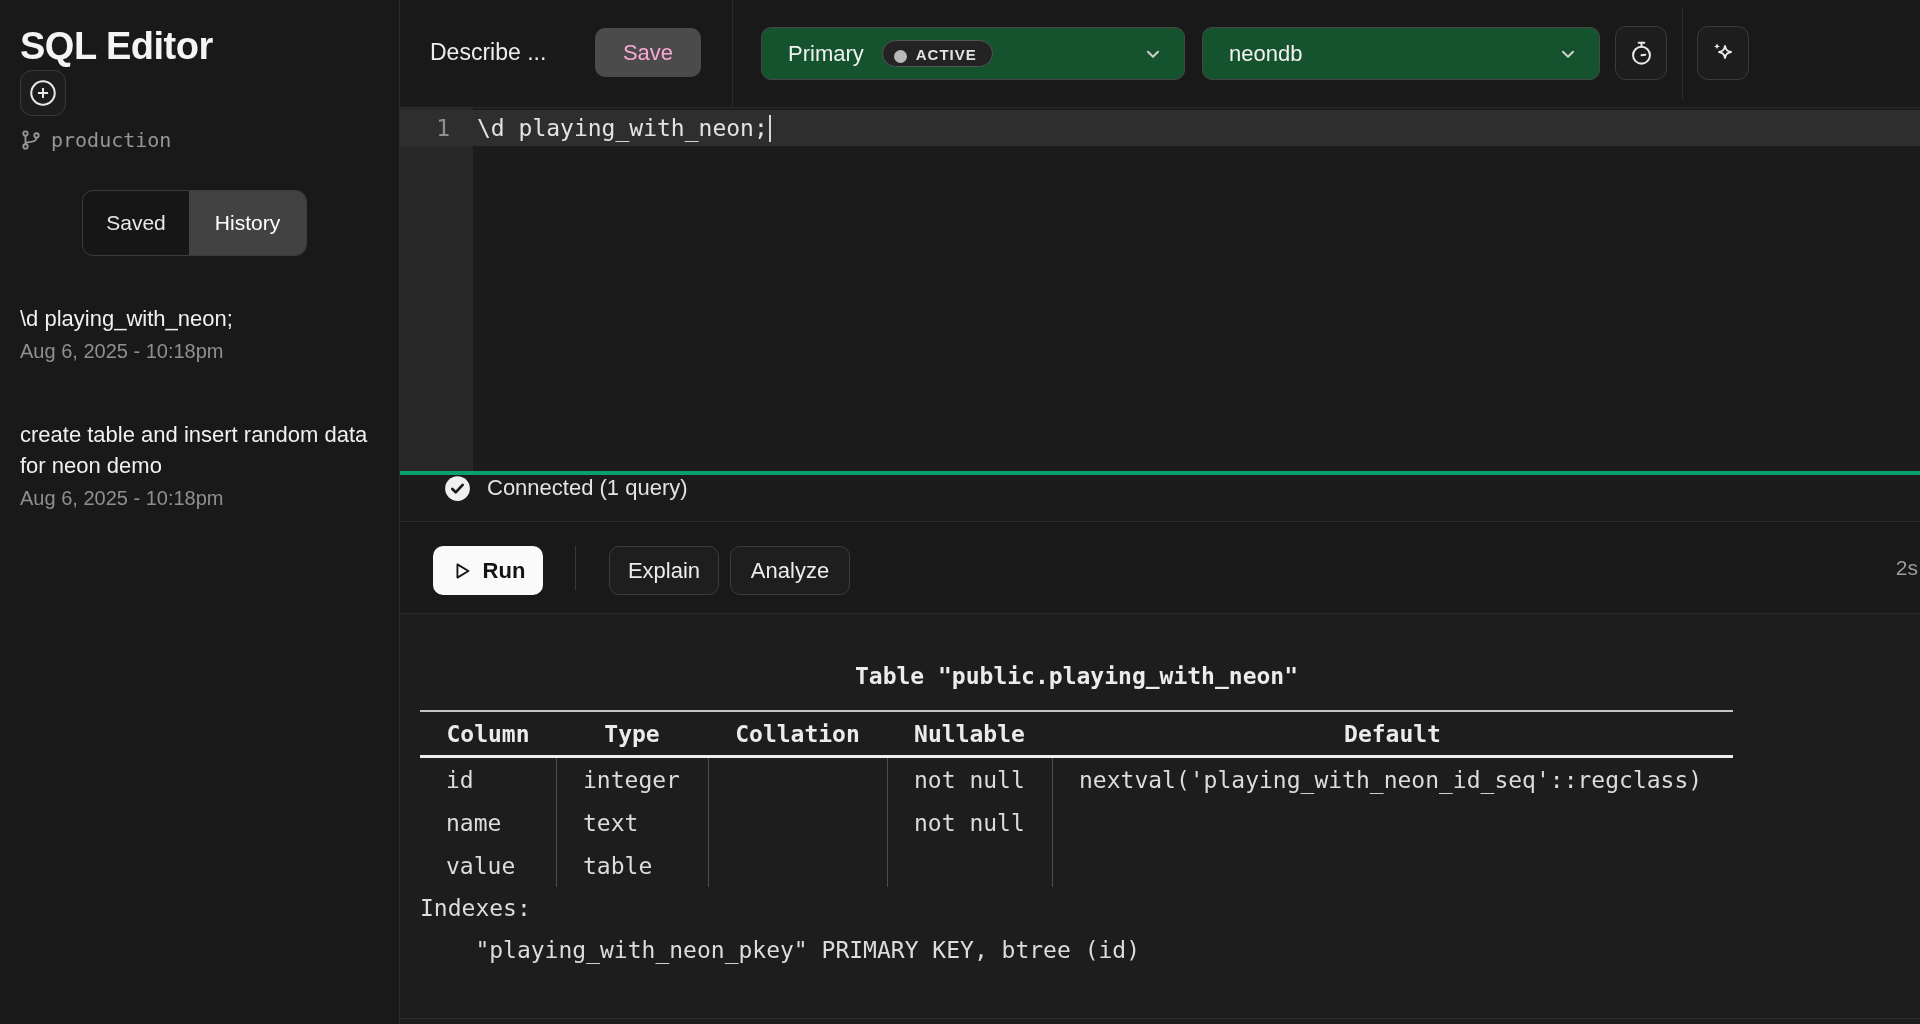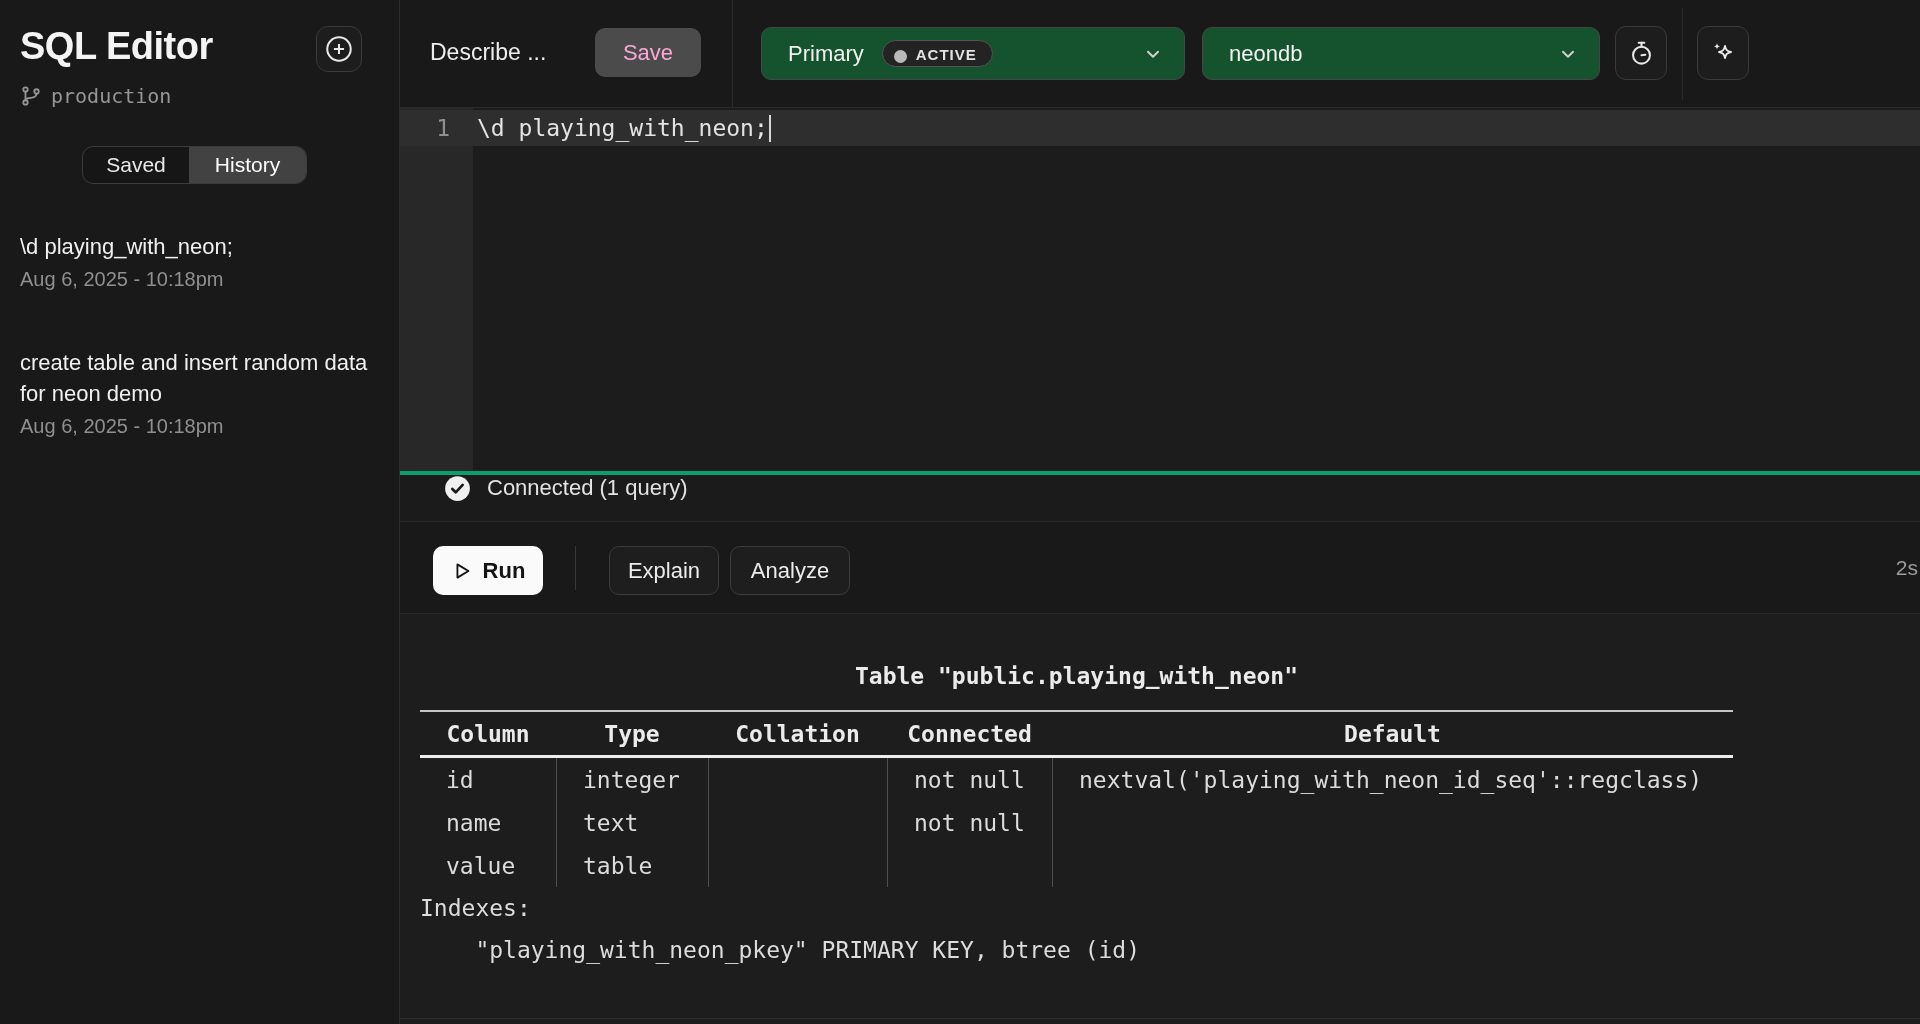--- a/index.html
+++ b/index.html
@@ -11,33 +11,33 @@
     display:flex;
   }
   svg { display:block; }
 
   
   .sidebar {
     width:400px; flex:none; background:#191919;
     border-right:1px solid #2c2c2c;
     padding:24px 20px 0 20px; position:relative;
   }
-  .sidebar-header { display:flex; justify-content:space-between; align-items:flex-start; }
+  .sidebar-header { display:flex; justify-content:space-between; align-items:flex-start;flex-direction:column; }
   .app-title { margin:0; font-size:38px; font-weight:700; letter-spacing:-0.5px; color:#f4f4f4; line-height:44px; }
   .plus-btn {
     width:46px; height:46px; margin:2px 17px 0 0;
     border:1px solid #3a3a3a; border-radius:12px; background:#1d1d1d;
     display:flex; align-items:center; justify-content:center; cursor:pointer;
   }
   .branch-row {
     display:flex; align-items:center; gap:9px; margin-top:12px;
     color:#969696; font-family:"DejaVu Sans Mono", monospace; font-size:20px;
   }
   .toggle {
-    margin:38px 0 0 62px; width:225px; height:38px;
+    margin:38px 0 0 62px; width:225px; height:66px;
     border:1px solid #3b3b3b; border-radius:11px;
     display:flex; overflow:hidden; background:#161616;
   }
   .toggle-seg {
     display:flex; align-items:center; justify-content:center;
     font-size:21px; color:#e8e8e8; cursor:pointer;
   }
   .toggle-seg.saved { width:106px; }
   .toggle-seg.history { flex:1; background:#424242; color:#ffffff; }
   .history-list { margin-top:47px; }
@@ -272,21 +272,21 @@
   </div>
 
   <div class="results">
     <div class="rtable">
       <div class="rtitle">Table "public.playing_with_neon"</div>
       <div class="rule-top"></div>
       <div class="rheader">
         <div>Column</div>
         <div>Type</div>
         <div>Collation</div>
-        <div>Connected</div>
+        <div>Nullable</div>
         <div>Default</div>
       </div>
       <div class="rule-mid"></div>
       <div class="rbody">
         <div class="rcell">id</div>
         <div class="rcell sep">integer</div>
         <div class="rcell sep"></div>
         <div class="rcell sep">not null</div>
         <div class="rcell sep">nextval('playing_with_neon_id_seq'::regclass)</div>
 

